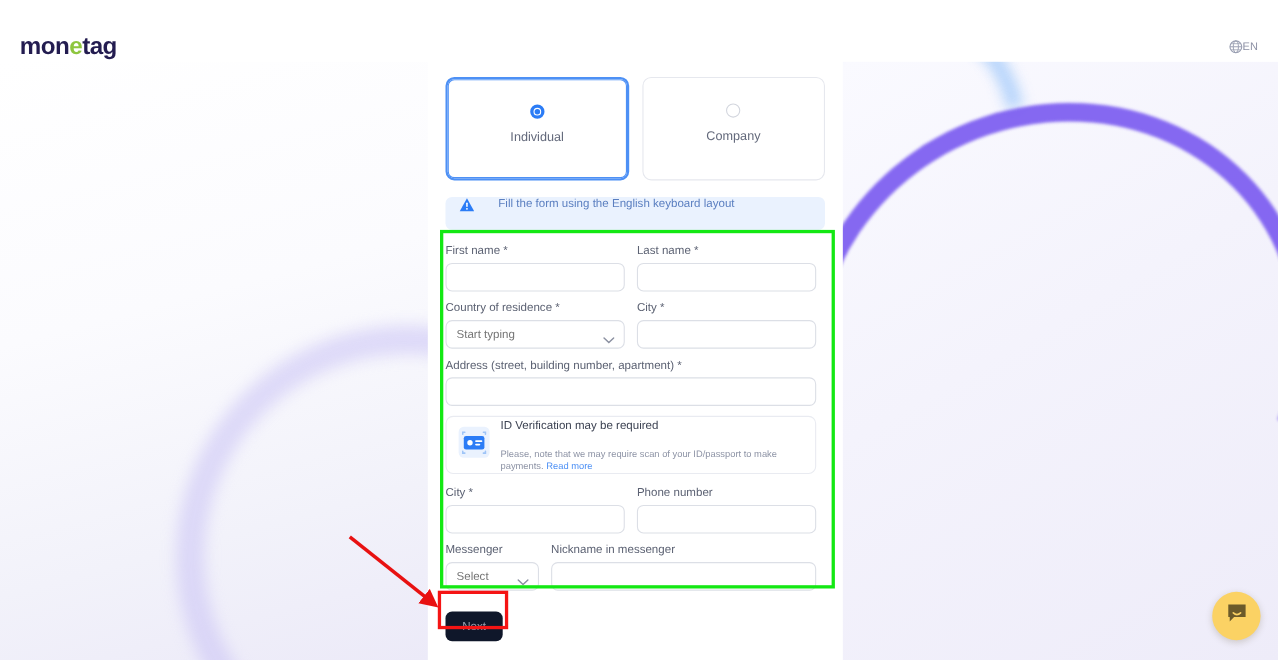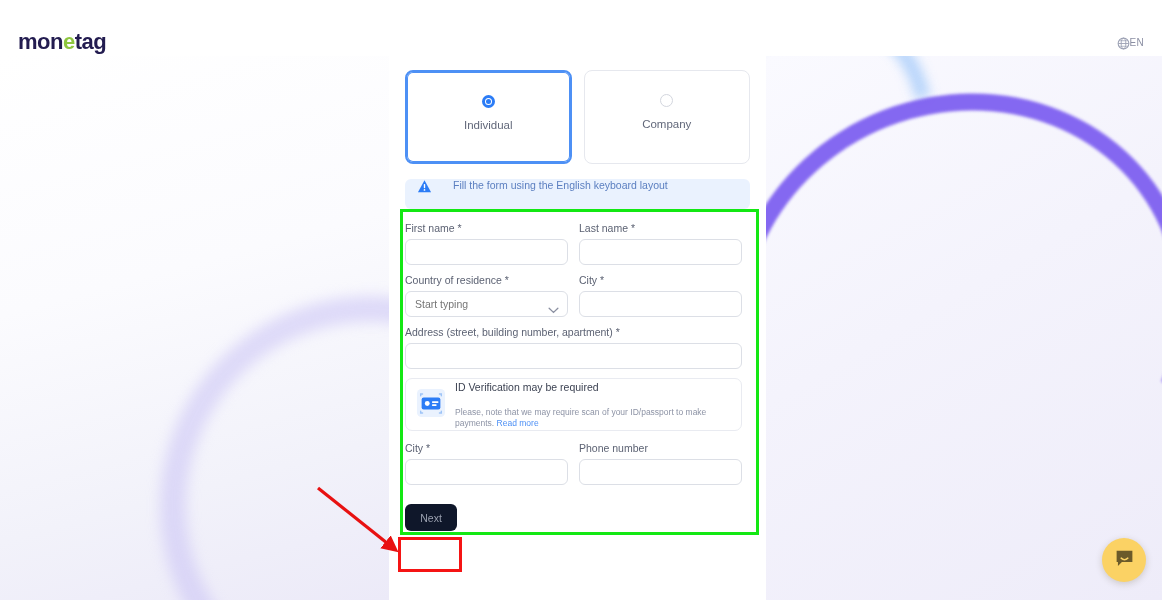--- a/index.html
+++ b/index.html
@@ -289,20 +289,37 @@
         <div class="fld half">
           <div class="lbl">City *</div>
           <input class="inp" placeholder="" style="">
         </div>
         <div class="fld half">
           <div class="lbl">Phone number</div>
           <input class="inp" placeholder="" style="">
         </div>
       </div>
 
+      <div class="row">
+        <div class="fld msgr">
+          <div class="lbl">Messenger</div>
+          <div class="sel-wrap">
+            <input class="inp narrow" placeholder="Select" style="">
+            <span class="chev">
+              <svg viewBox="0 0 12 8" width="11" height="7">
+                <path d="M1 1.4 L6 6.2 L11 1.4" fill="none" stroke="#8b90a1" stroke-width="1.5" stroke-linecap="round"></path>
+              </svg>
+            </span>
+          </div>
+        </div>
+        <div class="fld nick">
+          <div class="lbl">Nickname in messenger</div>
+          <input class="inp" placeholder="" style="">
+        </div>
+      </div>
 
       <button id="next-btn">Next</button>
     </div>
   </div>
 
   <div id="green-box"></div>
   <div id="red-box"></div>
   <svg id="arrow" width="110" height="95">
     <defs>
       <marker id="ah" markerWidth="5.5" markerHeight="5.5" refX="2.6" refY="2.6" orient="auto">

